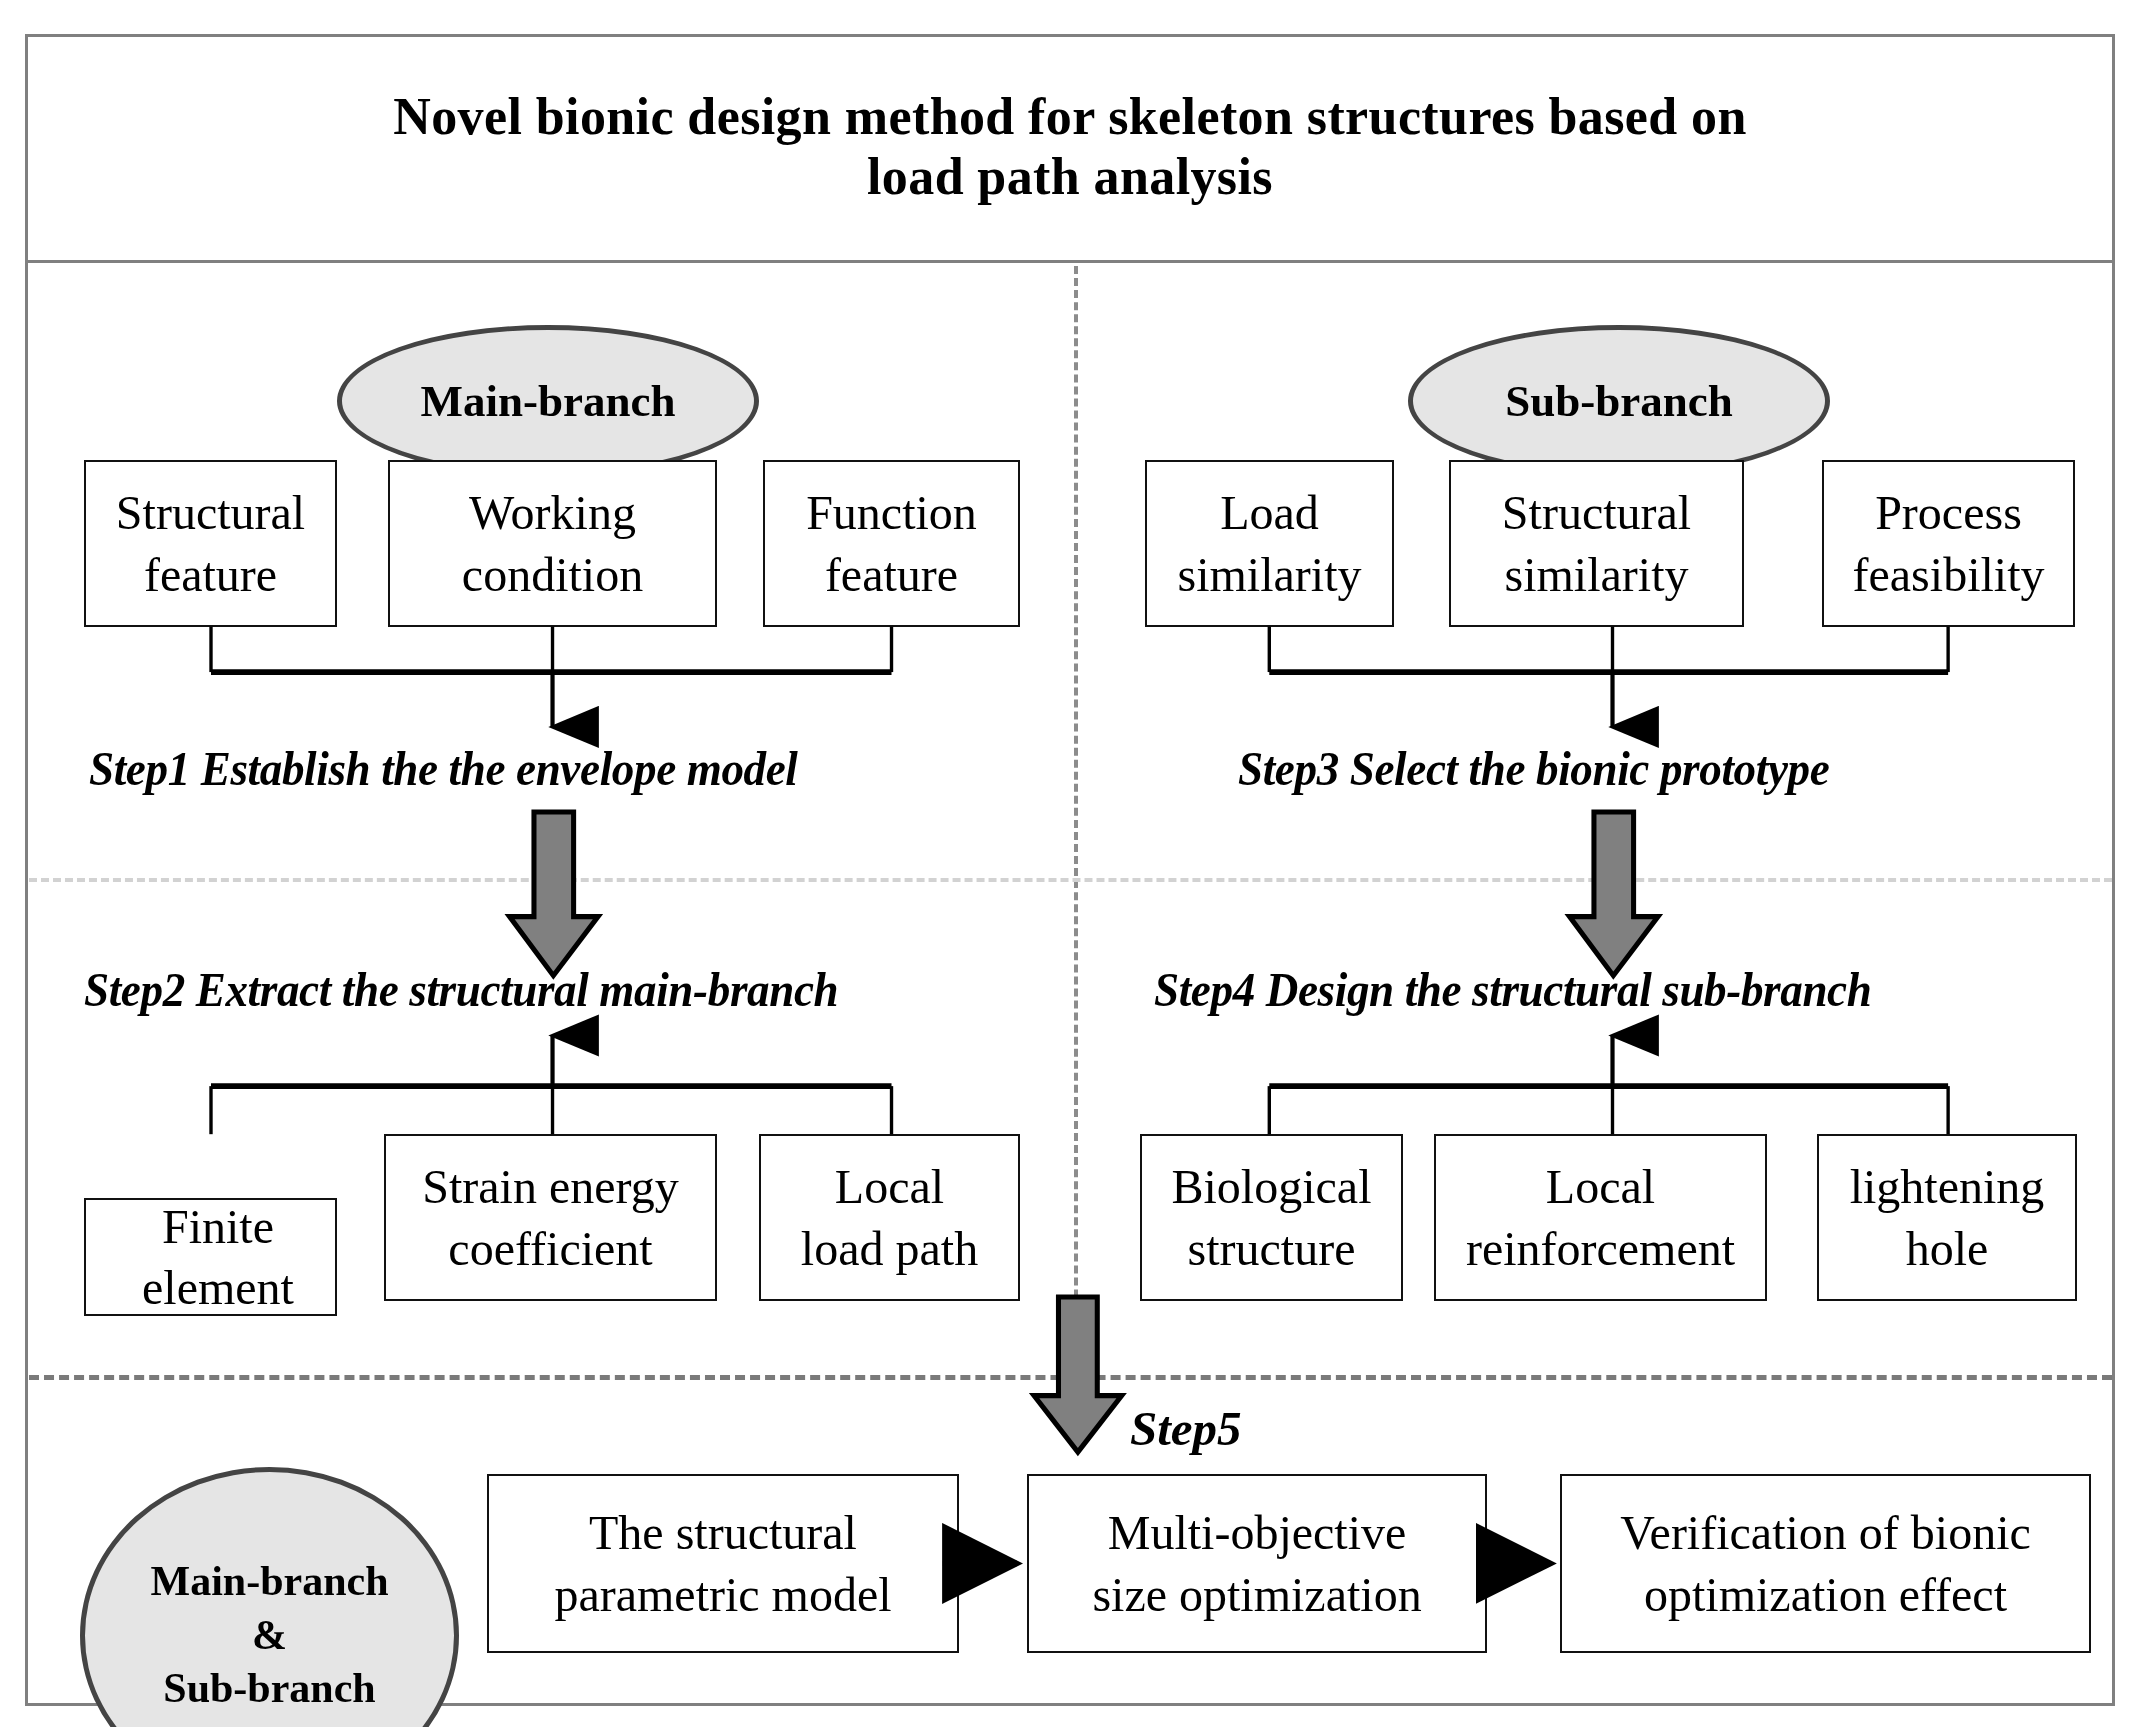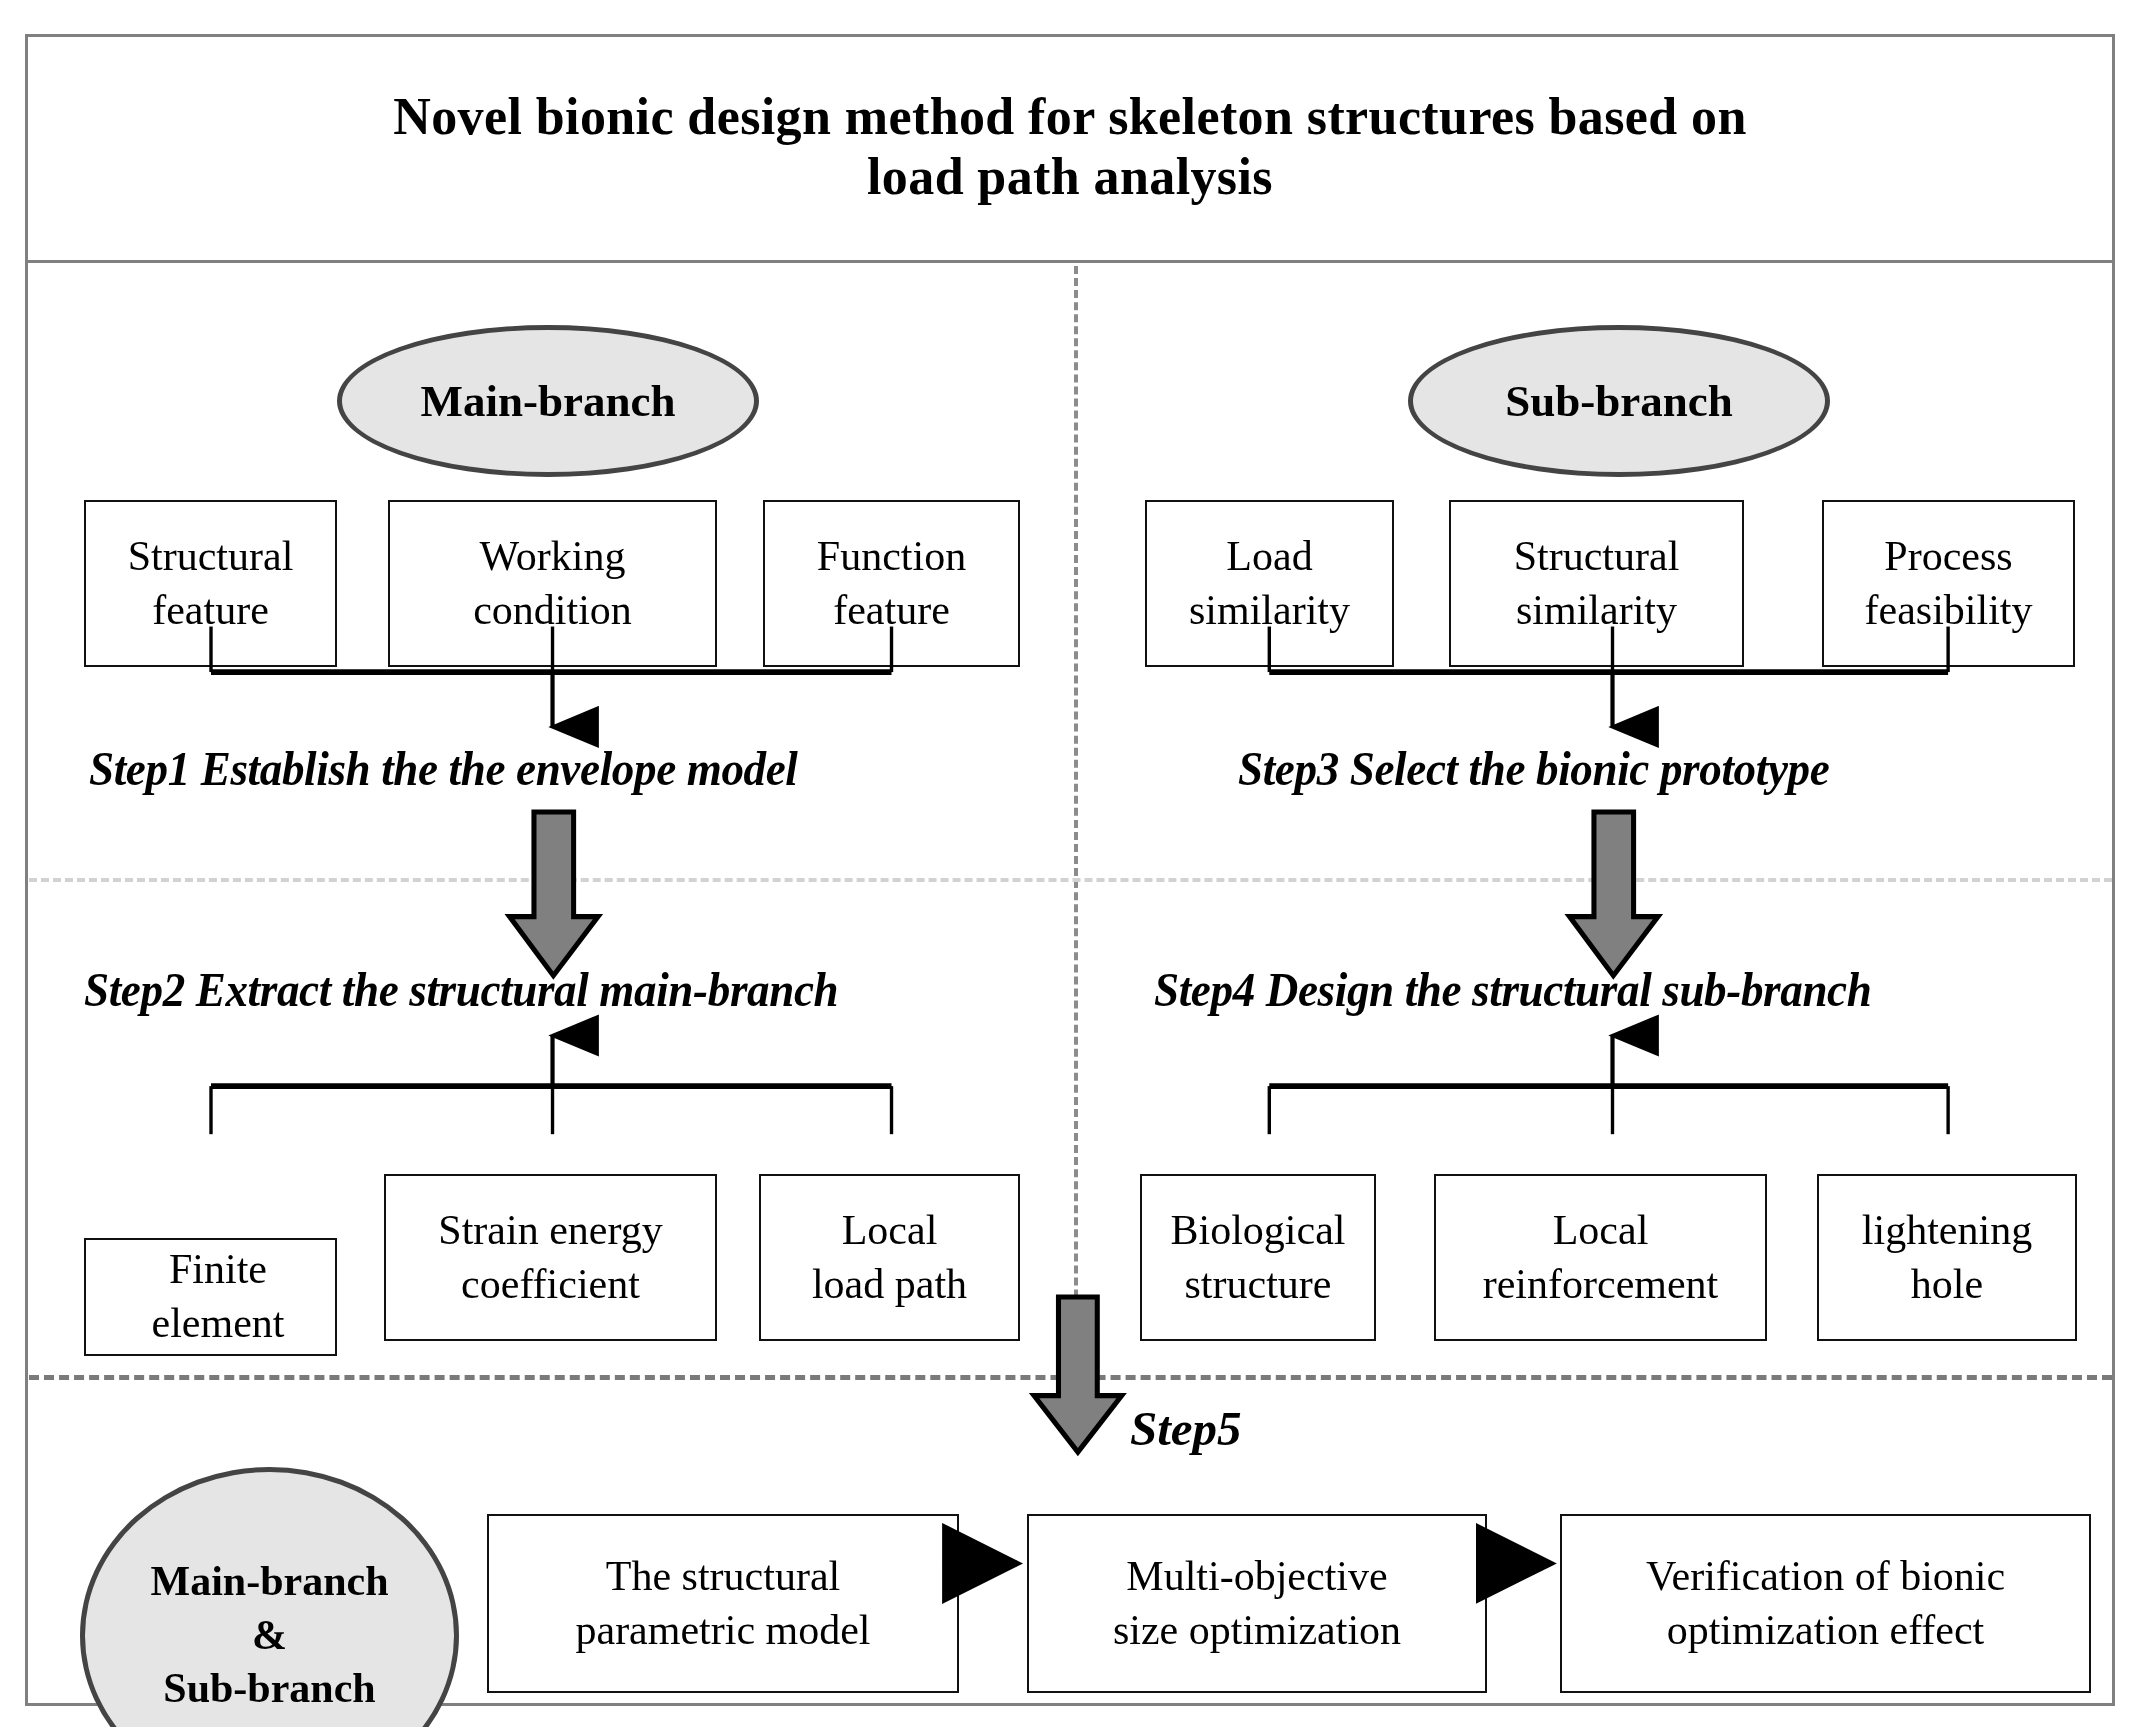--- a/index.html
+++ b/index.html
@@ -31,21 +31,21 @@
            background:#e5e5e5;display:flex;align-items:center;justify-content:center;
            text-align:center;font-weight:bold;box-sizing:border-box;}
   .ell-main{left:337px;top:325px;width:422px;height:152px;font-size:45px;}
   .ell-sub {left:1408px;top:325px;width:422px;height:152px;font-size:45px;}
   .ell-both{left:80px;top:1467px;width:379px;height:337px;font-size:42px;
             line-height:1.28;}
 
   
   .box{position:absolute;border:2.5px solid #111;background:#fff;box-sizing:border-box;
        display:flex;align-items:center;justify-content:center;text-align:center;
-       font-size:42px;line-height:1.28;padding:3.4px 5px;margin-top:40px;}
+       font-size:48px;line-height:1.28;padding:3.4px 5px;}
 
   
   .step{position:absolute;font-style:italic;font-weight:bold;font-size:49px;
         white-space:nowrap;letter-spacing:-0.4px;
         transform:scaleX(.92);transform-origin:left center;}
   .step5{position:absolute;font-style:italic;font-weight:bold;font-size:49px;
          white-space:nowrap;}
 
   
   .overlay{position:absolute;left:0;top:0;width:2149px;height:1727px;
@@ -133,21 +133,21 @@
   <span>
     <span>Process</span><br>
     <span>feasibility</span>
   </span>
 </div>
 
 <div class="step" style="left:1238px;top:740px;">Step3 Select the bionic prototype</div>
 
 <div class="step" style="left:1154px;top:961px;">Step4 Design the structural sub-branch</div>
 
-<div class="box" style="left:1140px;top:1134px;width:236px;height:167px;">
+<div class="box" style="left:1140px;top:1134px;width:263px;height:167px;">
   <span>
     <span>Biological</span><br>
     <span>structure</span>
   </span>
 </div>
 <div class="box" style="left:1434px;top:1134px;width:333px;height:167px;">
   <span>
     <span>Local</span><br>
     <span>reinforcement</span>
   </span>

